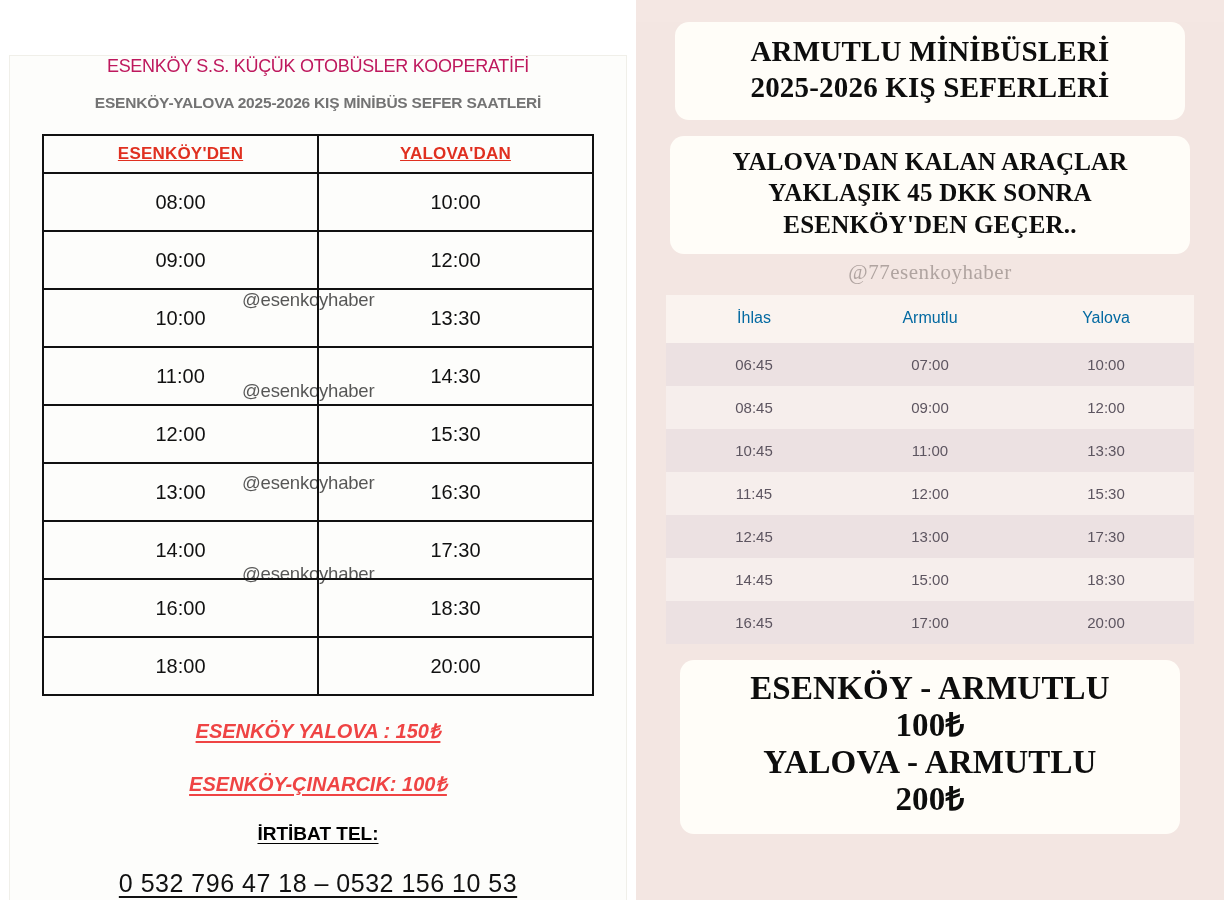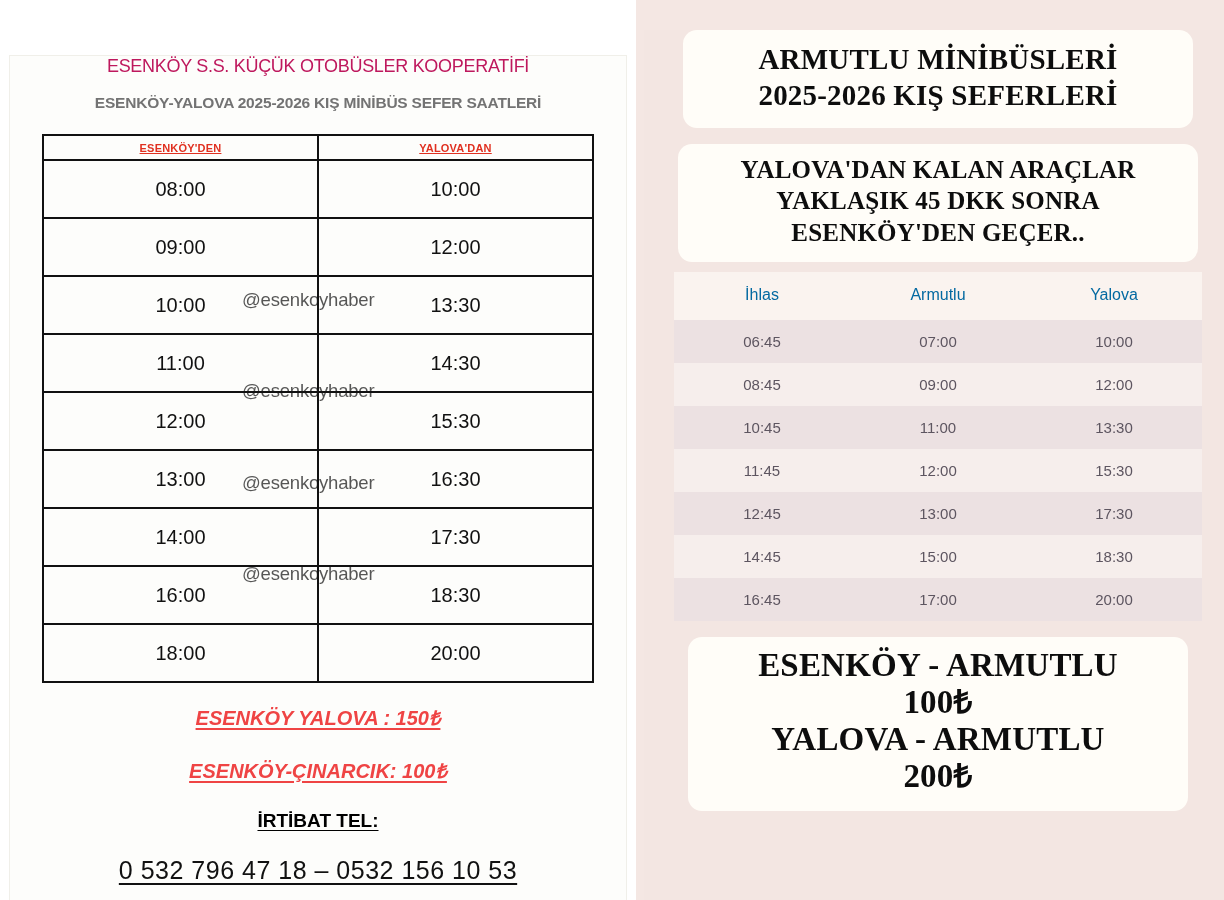--- a/index.html
+++ b/index.html
@@ -58,23 +58,23 @@
   }
   table.l-table th, table.l-table td {
     border: 2px solid #111;
     height: 58px;
     text-align: center;
     vertical-align: middle;
   }
   table.l-table th {
     color: #e03020;
     font-weight: bold;
-    font-size: 11px;
+    font-size: 17px;
     letter-spacing: 0.2px;
-    height: 25px;
+    height: 38px;
   }
   table.l-table th span.u { text-decoration: underline; }
   table.l-table td {
     color: #111;
     font-size: 20px;
     font-weight: normal;
   }
   .cell-inner { position: relative; display: block; }
 
   .l-price {
@@ -118,21 +118,21 @@
     white-space: nowrap;
     pointer-events: none;
   }
 
   
   .right-panel {
     position: relative;
     width: 588px;
     height: 900px;
     background: #f4e7e3;
-    padding: 8px;
+    padding: 0;
   }
   .rp-inner {
     position: relative;
     width: 588px;
     height: 900px;
     background: #f3e6e2;
   }
   .r-band {
     background: #fffdf8;
     border-radius: 14px;
@@ -311,20 +311,21 @@
         <div class="line">ARMUTLU MİNİBÜSLERİ</div>
         <div class="line">2025-2026 KIŞ SEFERLERİ</div>
       </div>
 
       <div class="r-band r-note-band">
         <div class="line">YALOVA'DAN KALAN ARAÇLAR</div>
         <div class="line">YAKLAŞIK 45 DKK SONRA</div>
         <div class="line">ESENKÖY'DEN GEÇER..</div>
       </div>
 
+      <div class="wm-right">@77esenkoyhaber</div>
 
       <table class="r-table">
         <thead>
           <tr>
             <th>İhlas</th>
             <th>Armutlu</th>
             <th>Yalova</th>
           </tr>
         </thead>
         <tbody>

